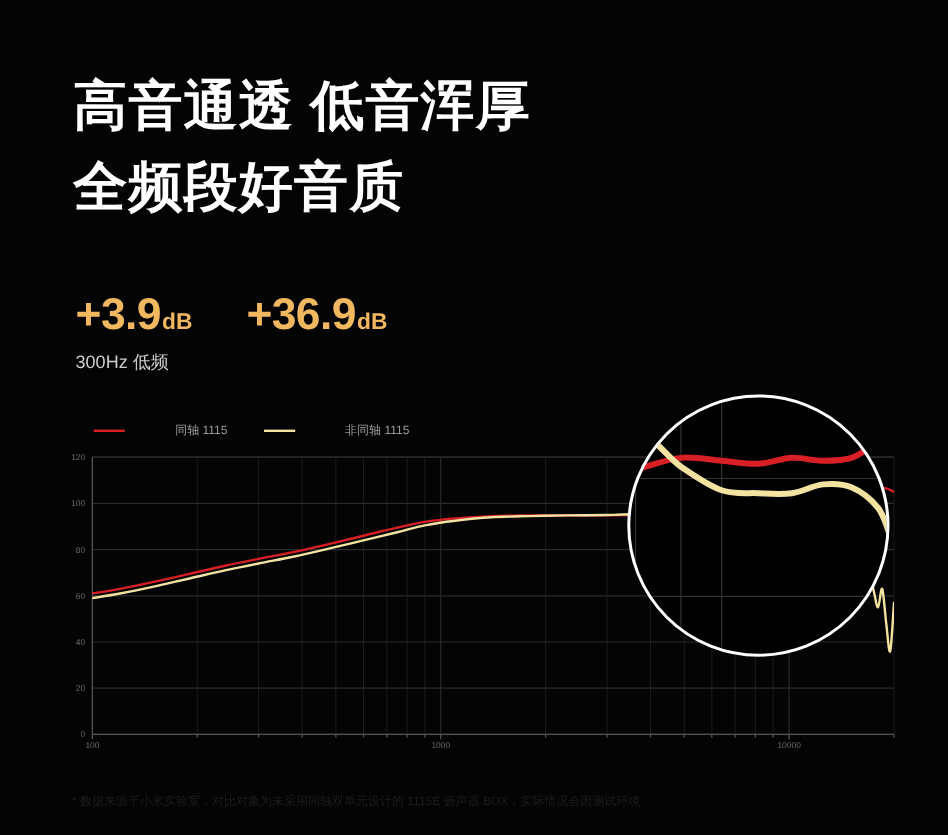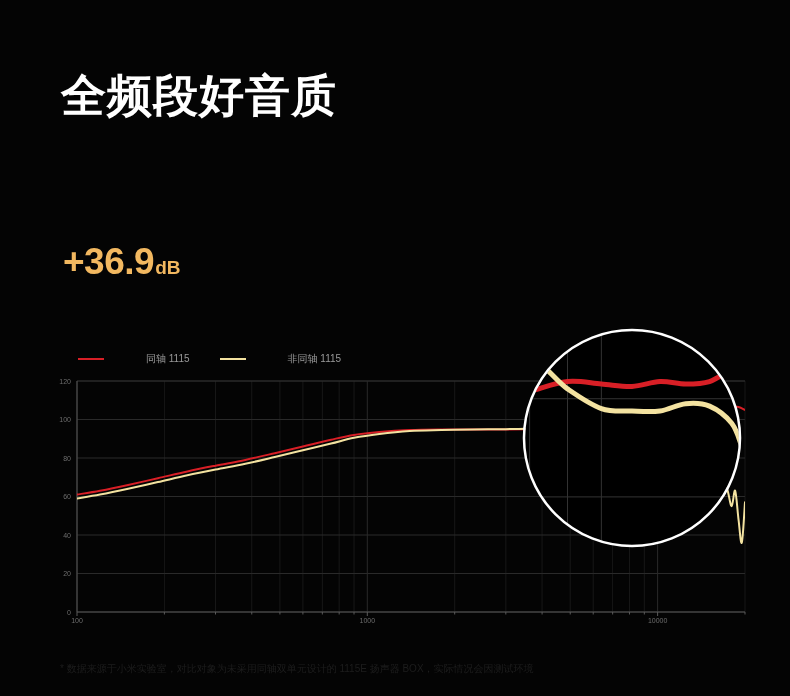--- a/index.html
+++ b/index.html
@@ -48,24 +48,31 @@
     font-size:10px;line-height:17px;color:#1d1d1d;
   }
   .footnote div{white-space:nowrap;}
 </style>
 </head>
 <body>
 
 <div id="page">
 
   <div class="headline">
+    <div class="line line1">高音通透 低音浑厚</div>
     <div class="line line2">全频段好音质</div>
   </div>
 
   <div class="stats">
+    <div class="stat">
+      <div class="value">
+        <span class="big">+3.9</span><span class="unit">dB</span>
+      </div>
+      <div class="caption">300Hz 低频</div>
+    </div>
     <div class="stat">
       <div class="value">
         <span class="big">+36.9</span><span class="unit">dB</span>
       </div>
     </div>
   </div>
 
   <div class="legend">
     <div class="legend-item">
       <span class="legend-swatch" id="sw0" style="background: rgb(216, 31, 38);"></span>

